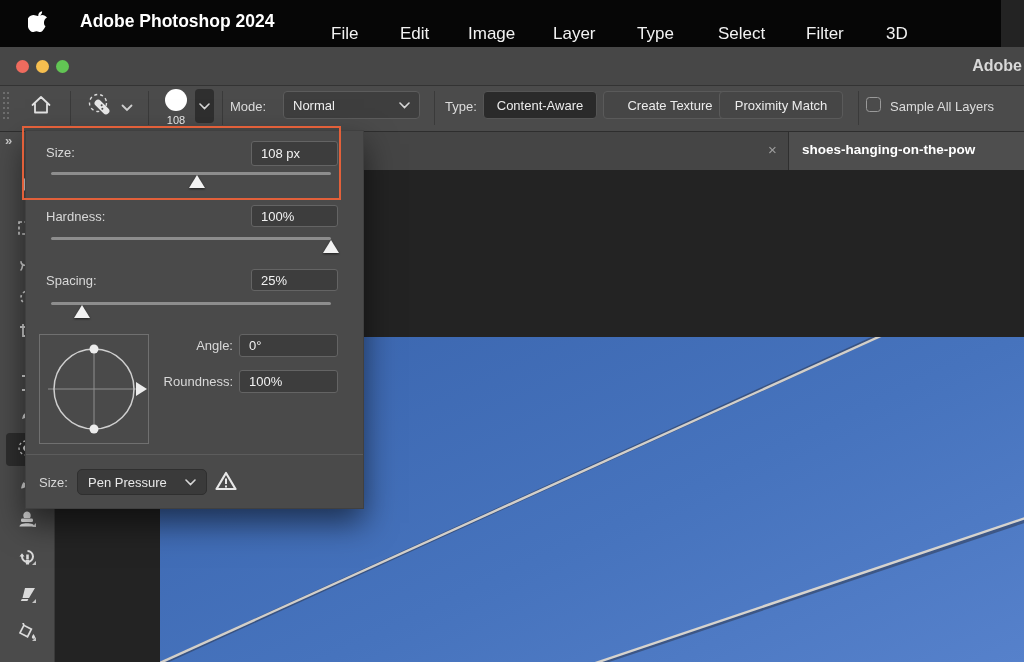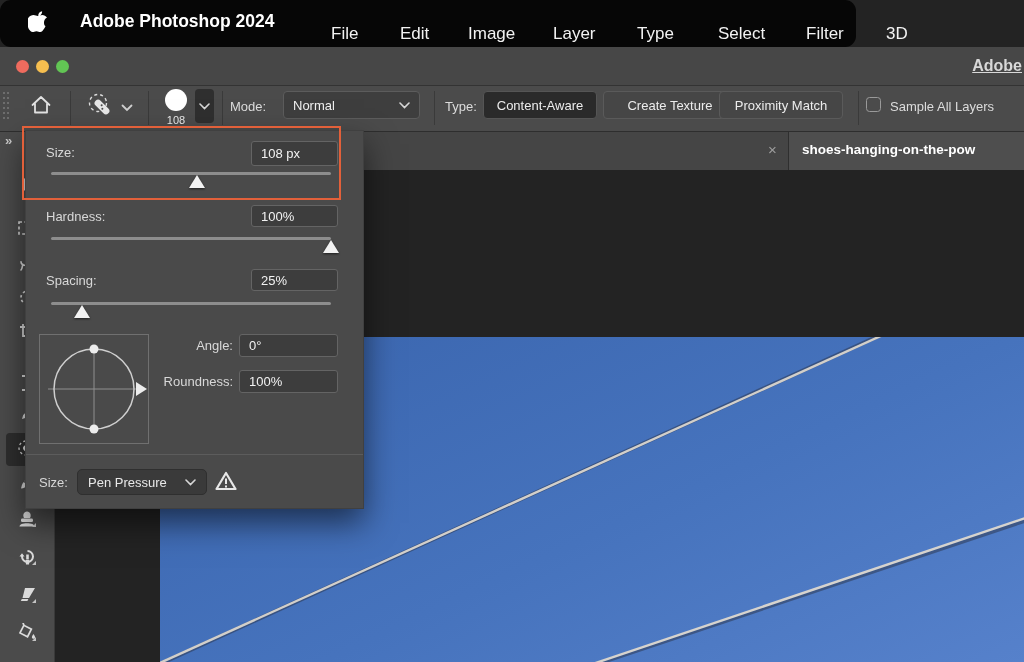--- a/index.html
+++ b/index.html
@@ -2,29 +2,29 @@
 <html><head>
 <meta charset="utf-8">
 <style>
   html,body{margin:0;padding:0;}
   body{width:1024px;height:662px;overflow:hidden;background:#232323;
        font-family:"Liberation Sans",sans-serif;-webkit-font-smoothing:antialiased;}
   .abs{position:absolute;}
   #stage{position:relative;width:1024px;height:662px;}
 
   
-  #menubar{left:0;top:0;width:856px;height:47px;background:#060606;z-index:90;border-radius:11px;}
+  #menubar{left:0;top:0;width:1001px;height:47px;background:#060606;z-index:90;}
   #menubar .app-name{left:80px;top:11px;color:#fff;font-size:17.5px;font-weight:700;}
   .menu-item{top:12px;color:#f2f2f2;font-size:17px;margin-top:12px;}
 
   
   #titlebar{left:0;top:47px;width:1024px;height:38px;background:#474747;
             border-bottom:1px solid #333;z-index:80;}
   .traffic{width:13px;height:13px;border-radius:50%;top:13px;}
-  #titlebar .win-title{right:2px;top:10px;color:#d9d9d9;font-size:16px;font-weight:600;text-decoration:underline;}
+  #titlebar .win-title{right:2px;top:10px;color:#d9d9d9;font-size:16px;font-weight:600;}
 
   
   #optionsbar{left:0;top:85px;width:1024px;height:46px;background:#4b4b4b;
               border-bottom:1px solid #2e2e2e;z-index:40;}
   .opt-sep{top:6px;width:1px;height:34px;background:#3a3a3a;}
   .opt-label{color:#dcdcdc;font-size:13px;top:14px;}
   .dropdown{background:#3e3e3e;border:1px solid #5c5c5c;border-radius:4px;
             color:#f0f0f0;font-size:13px;display:flex;align-items:center;
             justify-content:space-between;padding:0 9px;box-sizing:border-box;}
   .seg-btn{top:6px;height:28px;border:1px solid #5a5a5a;border-radius:4px;background:#464646;

